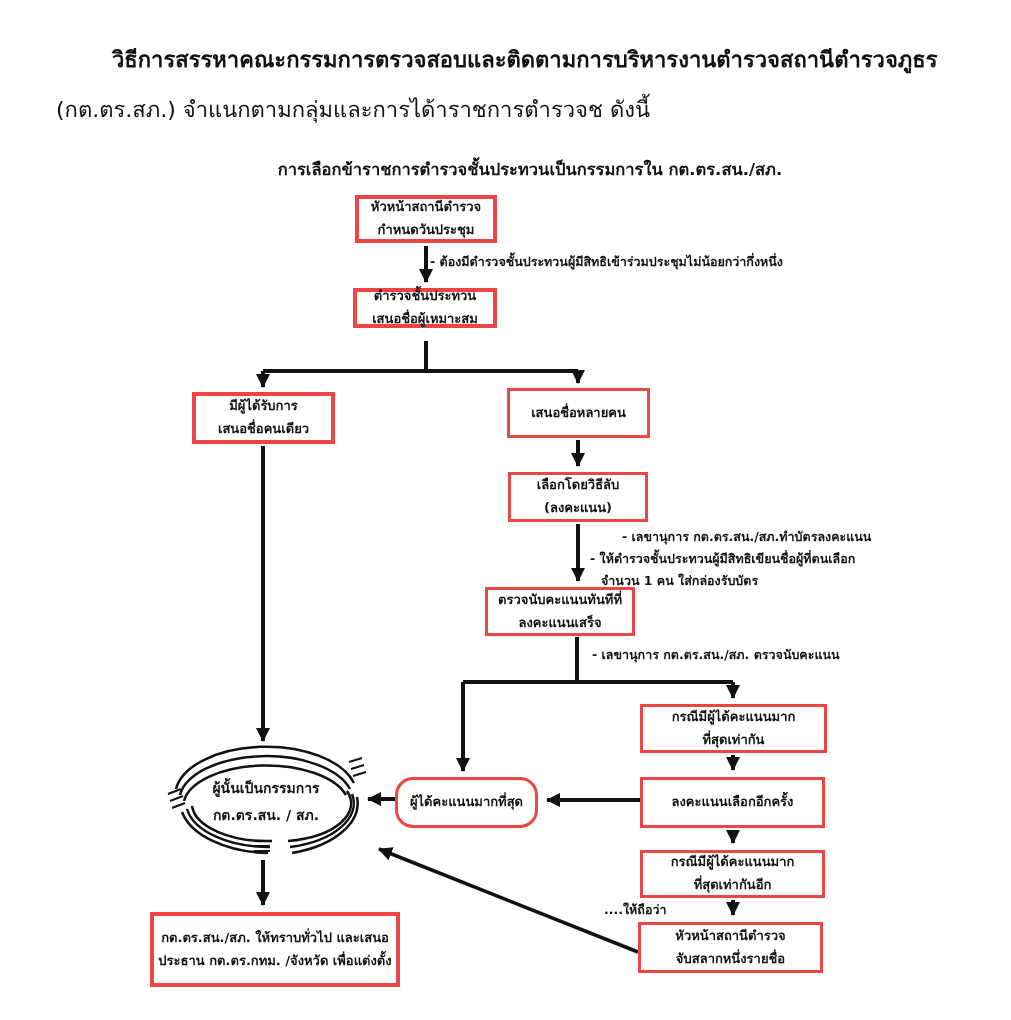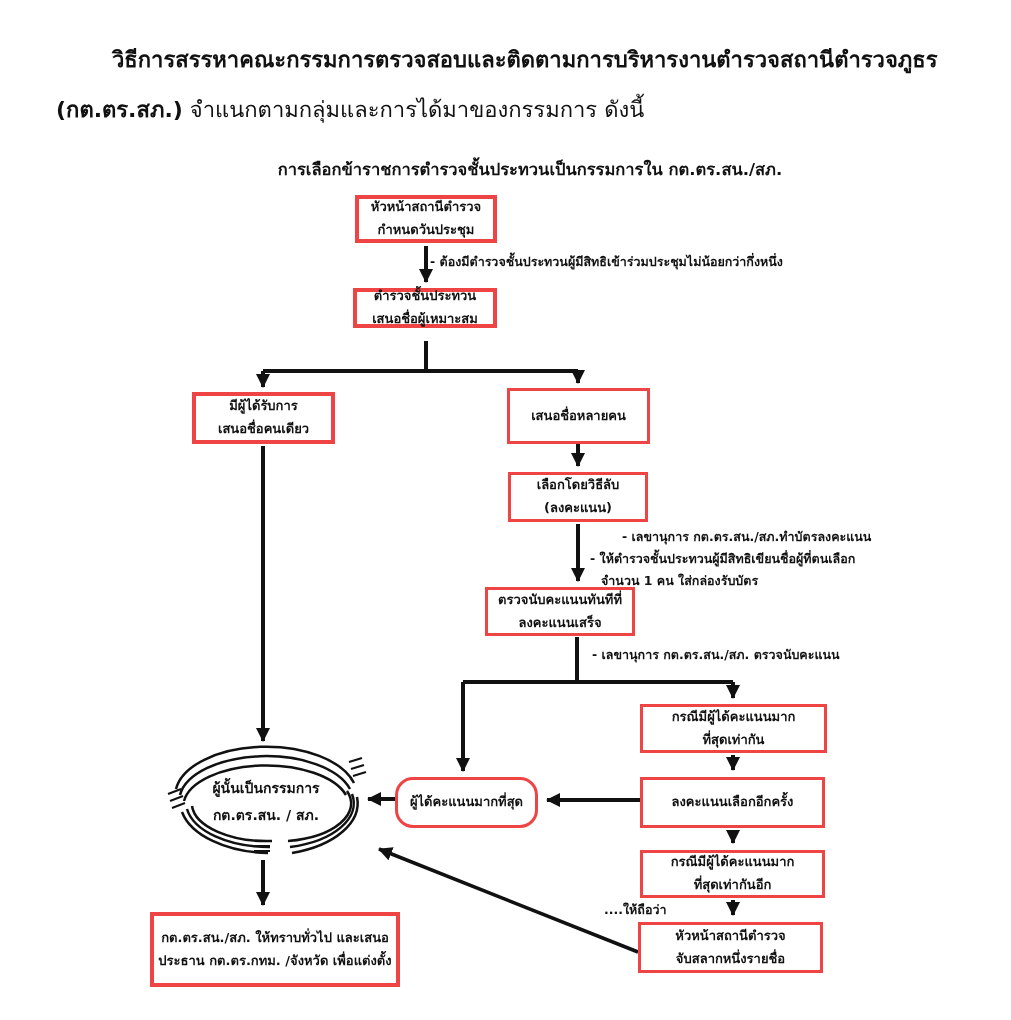--- a/index.html
+++ b/index.html
@@ -3,42 +3,42 @@
 <meta charset="utf-8">
 <style>
   html,body{margin:0;padding:0;}
   body{
     width:1011px;height:1020px;position:relative;background:#ffffff;
     font-family:"DejaVu Sans","Liberation Sans",sans-serif;color:#111111;overflow:hidden;
   }
   .abs{position:absolute;}
   .hdr1{left:112px;top:42px;font-size:22px;font-weight:bold;white-space:nowrap;}
   .hdr2{left:56px;top:92px;font-size:22px;white-space:nowrap;}
-  .hdr2 .b{font-weight:bold;margin-top:46px;}
+  .hdr2 .b{font-weight:normal;margin-top:46px;}
   .dtitle{left:200px;top:156px;width:660px;text-align:center;font-size:16.5px;font-weight:bold;white-space:nowrap;}
   .fbox{
     position:absolute;border:3px solid #ef4444;background:#fff;box-sizing:border-box;
     display:flex;flex-direction:column;align-items:center;justify-content:center;
     text-align:center;font-weight:bold;font-size:13px;line-height:1.75;z-index:2;
   }
   .fbox.thick{border-width:4px;}
   .annot{position:absolute;font-size:12.5px;font-weight:600;white-space:nowrap;z-index:3;}
   .ellipse-text{
     position:absolute;left:178px;top:770px;width:176px;height:64px;
     display:flex;flex-direction:column;align-items:center;justify-content:center;
     text-align:center;font-weight:bold;font-size:14px;line-height:1.9;z-index:2;
   }
   svg.layer{position:absolute;left:0;top:0;z-index:1;}
 </style>
 </head>
 <body>
 
 <div class="abs hdr1">วิธีการสรรหาคณะกรรมการตรวจสอบและติดตามการบริหารงานตำรวจสถานีตำรวจภูธร</div>
 <div class="abs hdr2">
-  <span class="b">(กต.ตร.สภ.)</span><span> จำแนกตามกลุ่มและการได้มาของกรรมการ ดังนี้</span>
+  <span class="b">(กต.ตร.สภ.)</span><span> จำแนกตามกลุ่มและการได้าราชการตำรวจช ดังนี้</span>
 </div>
 
 <div class="abs dtitle">การเลือกข้าราชการตำรวจชั้นประทวนเป็นกรรมการใน กต.ตร.สน./สภ.</div>
 
 <svg class="layer" width="1011" height="1020">
   <defs>
     <marker id="arw" markerUnits="userSpaceOnUse" markerWidth="16" markerHeight="15" refX="13" refY="7" orient="auto">
       <path d="M0,0 L14,7 L0,14 Z" fill="#111"></path>
     </marker>
   </defs>
@@ -87,21 +87,21 @@
 <div class="fbox thick" style="left:353px;top:288px;width:144px;height:40px;">
   <span>ตำรวจชั้นประทวน</span>
   <span>เสนอชื่อผู้เหมาะสม</span>
 </div>
 
 <div class="fbox thick" style="left:192px;top:392px;width:143px;height:52px;">
   <span>มีผู้ได้รับการ</span>
   <span>เสนอชื่อคนเดียว</span>
 </div>
 
-<div class="fbox" style="left:507px;top:388px;width:143px;height:56px;">
+<div class="fbox" style="left:507px;top:388px;width:143px;height:50px;">
   <span>เสนอชื่อหลายคน</span>
 </div>
 
 <div class="fbox" style="left:508px;top:472px;width:140px;height:50px;align-items:center;">
   <span>เลือกโดยวิธีลับ</span>
   <span>(ลงคะแนน)</span>
 </div>
 
 <div class="fbox" style="left:485px;top:587px;width:150px;height:49px;">
   <span>ตรวจนับคะแนนทันทีที่</span>

